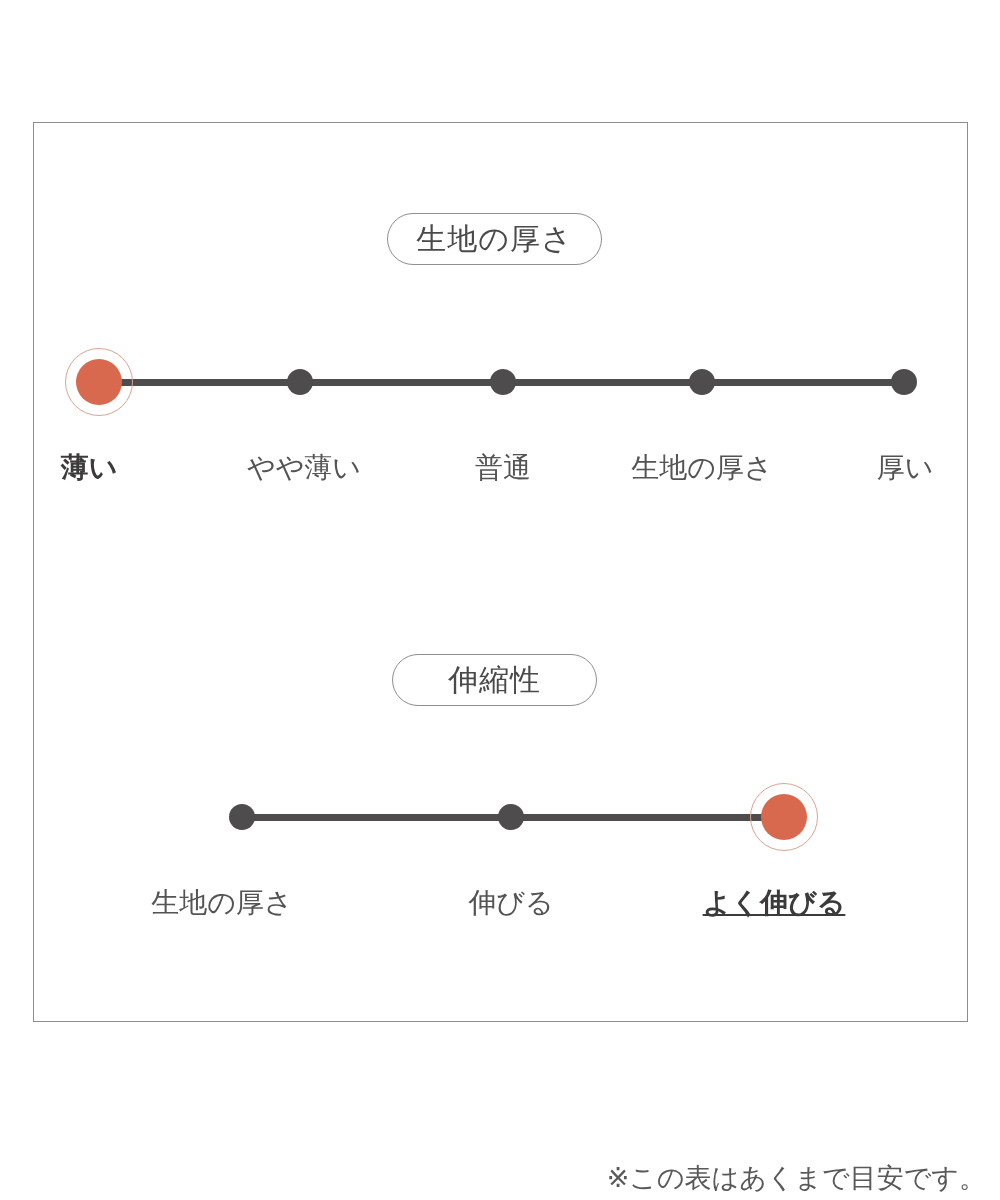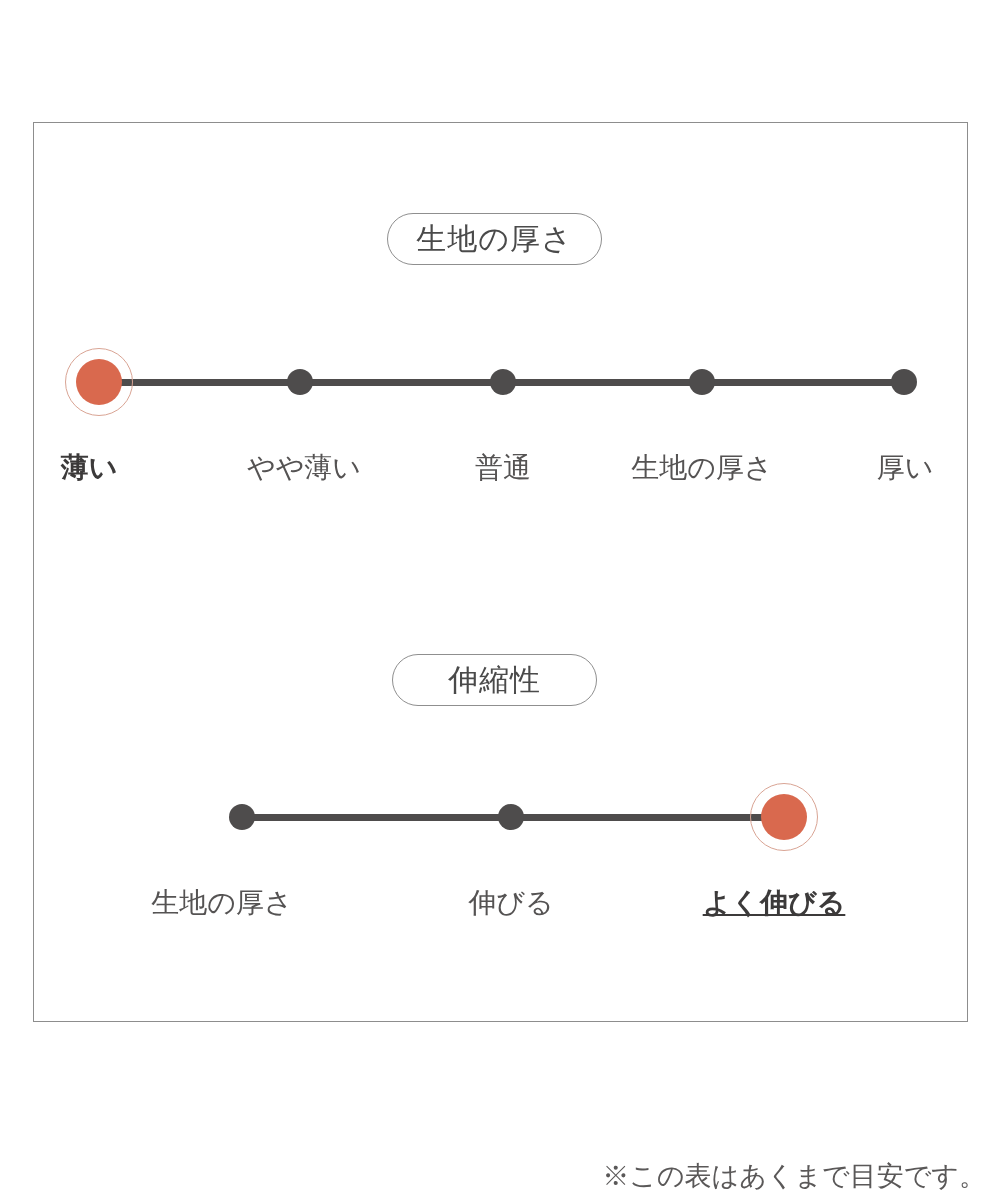--- a/index.html
+++ b/index.html
@@ -98,21 +98,20 @@
 
   
   .footnote {
     position: absolute;
     right: 14px;
     bottom: 8px;
     font-size: 27px;
     color: #5a5858;
     white-space: nowrap;
     line-height: 1;
-    font-family: Liberation Mono, monospace;
   }
 </style>
 </head>
 <body>
 
 <div class="frame">
 
   <div class="pill" style="left:353px; top:90px; width:215px;">
     <span class="pill-label">生地の厚さ</span>
   </div>

